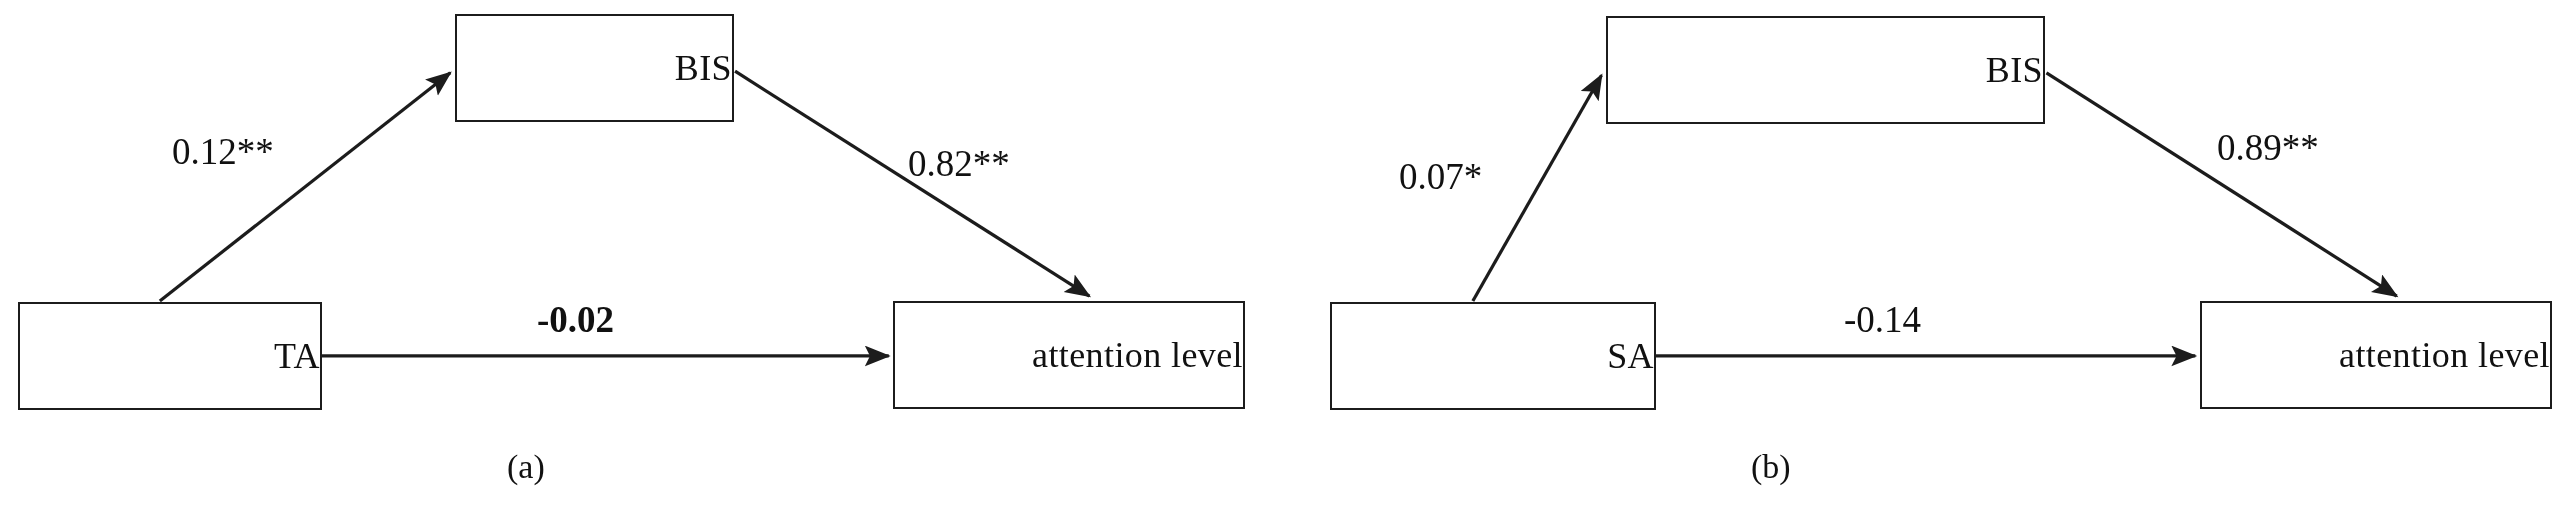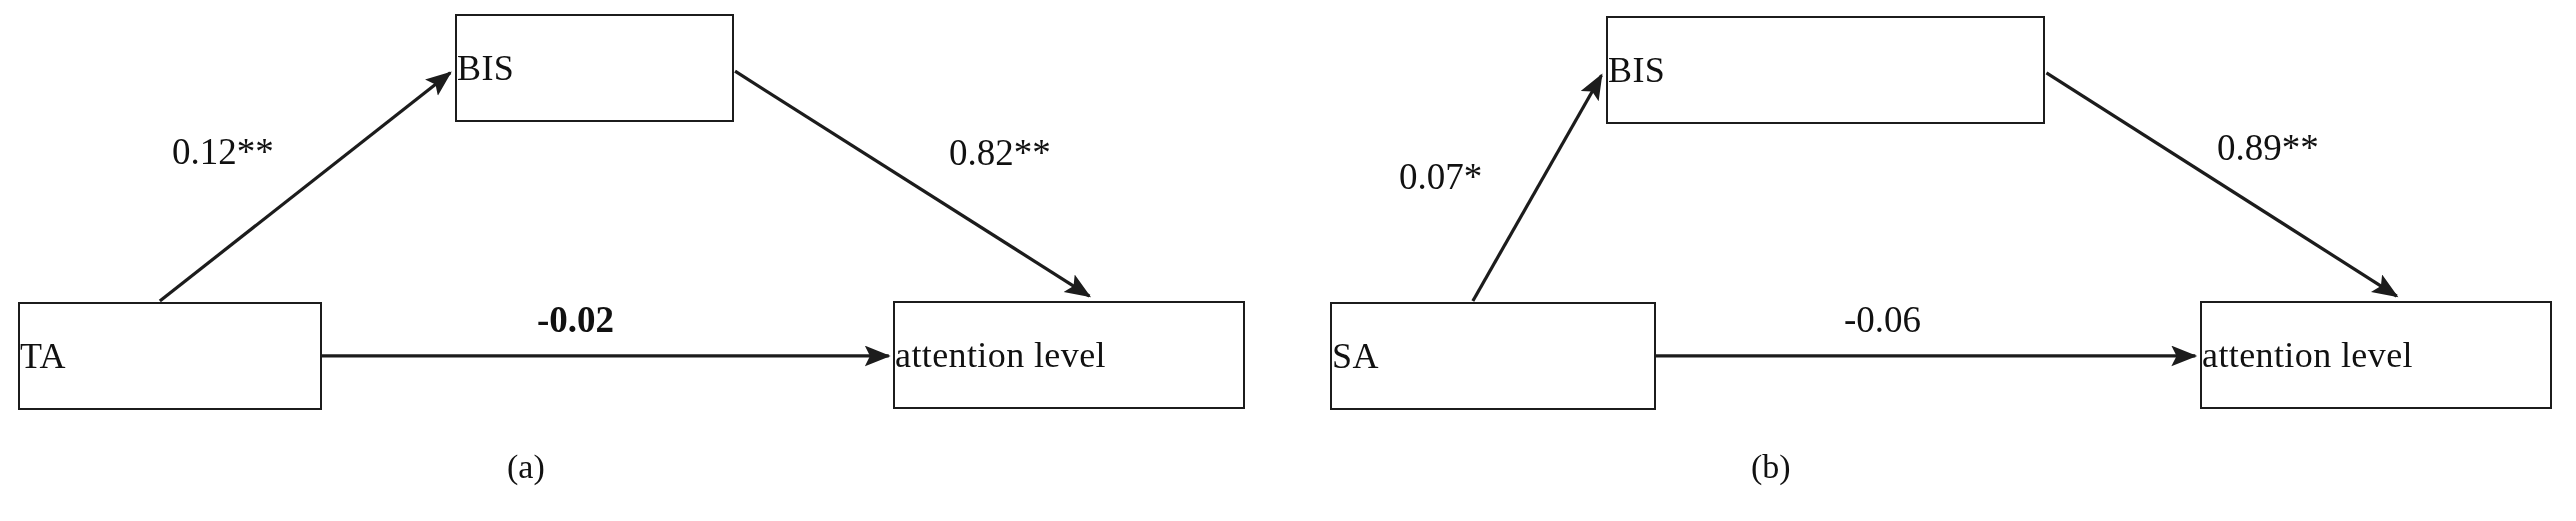--- a/index.html
+++ b/index.html
@@ -3,21 +3,21 @@
 <meta charset="utf-8">
 <style>
   html,body{margin:0;padding:0;background:#ffffff;}
   body{width:2576px;height:521px;font-family:"Liberation Serif",serif;color:#1a1a1a;overflow:hidden;}
   #figure{position:relative;width:2576px;height:521px;background:#ffffff;}
   svg#edges{position:absolute;left:0;top:0;width:2576px;height:521px;pointer-events:none;}
   .node{
     position:absolute;
     border:2.4px solid #1c1c1c;
     background:#ffffff;
-    display:flex;align-items:center;justify-content:flex-start;
+    display:flex;align-items:center;justify-content:flex-end;
     font-size:36px;line-height:1;
     color:#111111;
     box-sizing:border-box;
     letter-spacing:0.4px;
   }
   .edge-label{
     position:absolute;
     font-size:37px;
     color:#111111;
     white-space:nowrap;
@@ -75,21 +75,21 @@
   <div class="node" style="left:18px;top:302px;width:304px;height:108px;">
     <span>TA</span>
   </div>
 
   <div class="node" style="left:893px;top:301px;width:352px;height:108px;">
     <span>attention level</span>
   </div>
 
   <div class="edge-label" style="left:172px;top:133px;">0.12**</div>
 
-  <div class="edge-label" style="left:908px;top:134px;margin-left:41px;">0.82**</div>
+  <div class="edge-label" style="left:908px;top:145px;">0.82**</div>
 
   <div class="edge-label" style="left:537px;top:301px;font-weight:bold;">-0.02</div>
 
   <div class="panel-caption" style="left:507px;top:450px;">(a)</div>
 
   <div class="node" style="left:1606px;top:16px;width:439px;height:108px;">
     <span>BIS</span>
   </div>
 
   <div class="node" style="left:1330px;top:302px;width:326px;height:108px;">
@@ -97,18 +97,18 @@
   </div>
 
   <div class="node" style="left:2200px;top:301px;width:352px;height:108px;">
     <span>attention level</span>
   </div>
 
   <div class="edge-label" style="left:1399px;top:158px;">0.07*</div>
 
   <div class="edge-label" style="left:2217px;top:129px;">0.89**</div>
 
-  <div class="edge-label" style="left:1844px;top:301px;">-0.06</div>
+  <div class="edge-label" style="left:1844px;top:301px;">-0.14</div>
 
   <div class="panel-caption" style="left:1751px;top:450px;">(b)</div>
 
 </div>
 
 
 </body></html>

